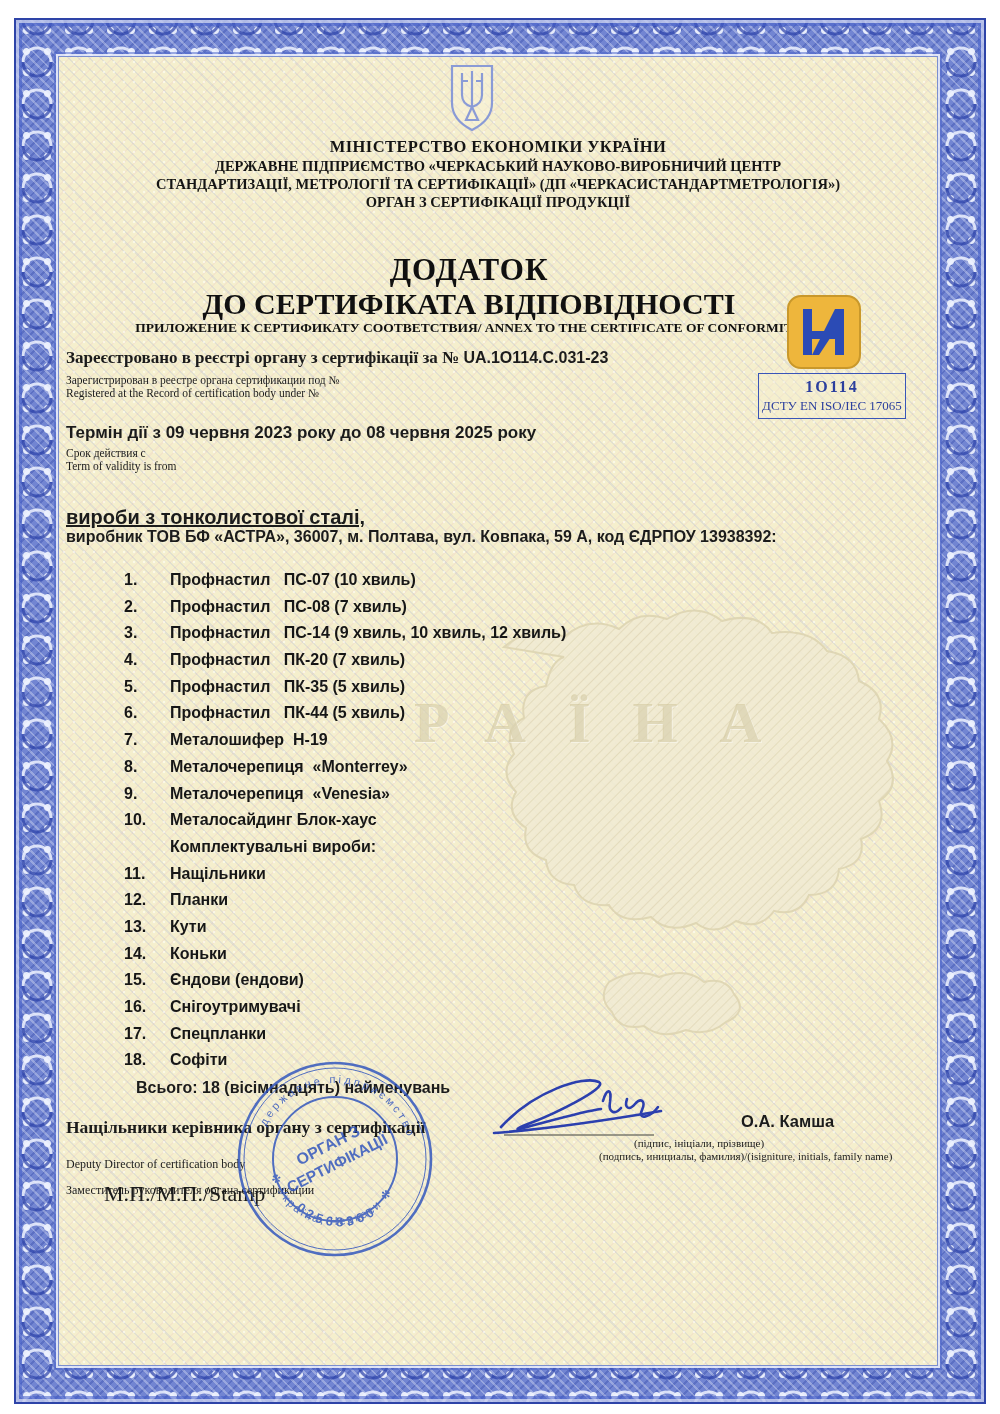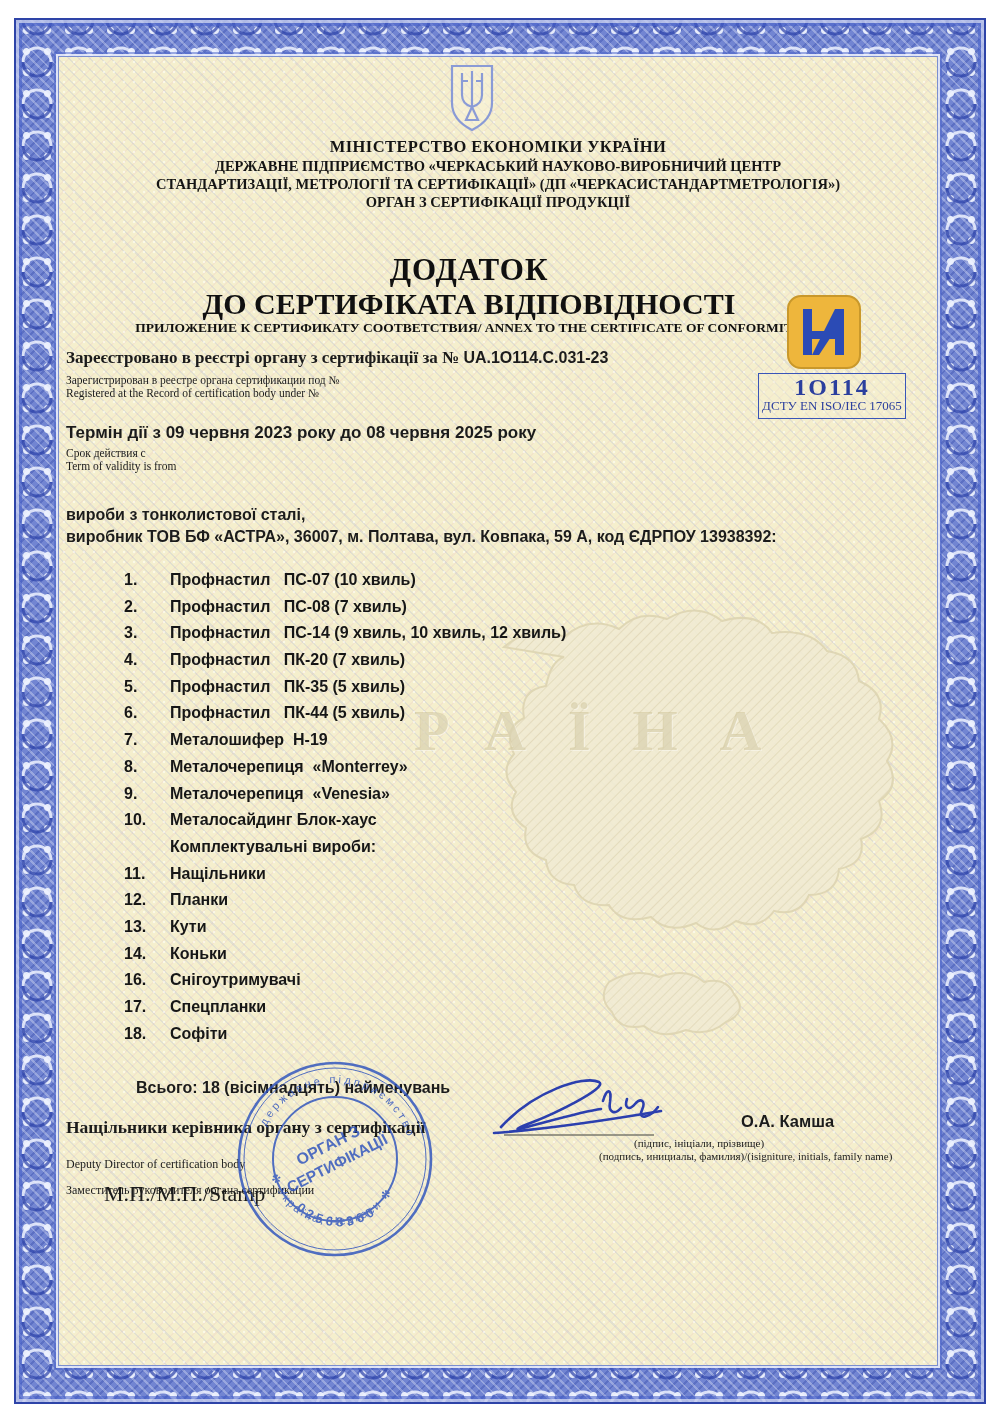--- a/index.html
+++ b/index.html
@@ -56,42 +56,42 @@
   .reg-en{left:7px;top:330px;font-size:11.5px;}
   
   .val-main{left:7px;top:366px;font-size:17px;}
   .val-ru{left:7px;top:390px;font-size:11.5px;}
   .val-en{left:7px;top:403px;font-size:11.5px;}
   
   .badge{left:728px;top:238px;width:70px;height:70px;border-radius:14px;
     background:#eeb63c;border:2px solid #c9982b;display:flex;align-items:center;justify-content:center;}
   .codebox{left:699px;top:316px;width:146px;height:44px;border:1.5px solid #3a55b8;
     color:#2b3f9e;text-align:center;background:rgba(245,240,210,.35);}
-  .codebox .c1{font-size:24px;font-weight:bold;letter-spacing:2px;line-height:22px;margin-top:2px;}
+  .codebox .c1{font-size:16px;font-weight:bold;letter-spacing:2px;line-height:22px;margin-top:2px;}
   .codebox .c2{font-size:13px;font-weight:normal;line-height:15px;}
   
-  .prod1{left:7px;top:449px;font-size:16px;}
+  .prod1{left:7px;top:449px;font-size:20px;text-decoration:underline;}
   .prod2{left:7px;top:471px;font-size:16px;}
   
   .list{left:0;top:514px;width:820px;}
   .row{display:flex;height:26.7px;white-space:pre;font-family:"Liberation Sans", sans-serif;
        font-weight:bold;font-size:16px;color:#161616;}
   .row .num{width:46px;margin-left:65px;}
   .total{left:77px;top:1022px;font-size:16px;}
   
   .dep-t{left:7px;top:1060px;font-size:17.5px;font-weight:bold;}
   .dep-ru{left:7px;top:1086px;font-size:12px;margin-top:40px;}
   .dep-en{left:7px;top:1100px;font-size:12px;}
   .mp{left:45px;top:1124px;font-size:22px;}
   .sig-name{left:682px;top:1055px;font-size:16.5px;}
   .sig-l1{left:575px;top:1080px;font-size:11px;}
   .sig-l2{left:540px;top:1093px;font-size:11px;}
   
   .wm-text{left:355px;top:632px;font-size:58px;letter-spacing:42px;color:rgba(205,195,152,.55);
-    font-weight:bold;text-shadow:1px 1px 0 rgba(255,255,255,.4);margin-top:8px;}
+    font-weight:bold;text-shadow:1px 1px 0 rgba(255,255,255,.4);}
   svg{display:block;}
 </style>
 </head>
 <body>
 
 <div class="frame"></div>
 
 <div class="paper">
 
   <svg class="abs" style="left:295px;top:495px;" width="560" height="540" viewBox="0 0 560 540">
@@ -222,20 +222,24 @@
       <div class="row">
         <span class="num">13.</span>
         <span class="txt">Кути</span>
       </div>
 
       <div class="row">
         <span class="num">14.</span>
         <span class="txt">Коньки</span>
       </div>
 
+      <div class="row">
+        <span class="num">15.</span>
+        <span class="txt">Єндови (ендови)</span>
+      </div>
 
       <div class="row">
         <span class="num">16.</span>
         <span class="txt">Снігоутримувачі</span>
       </div>
 
       <div class="row">
         <span class="num">17.</span>
         <span class="txt">Спецпланки</span>
       </div>

